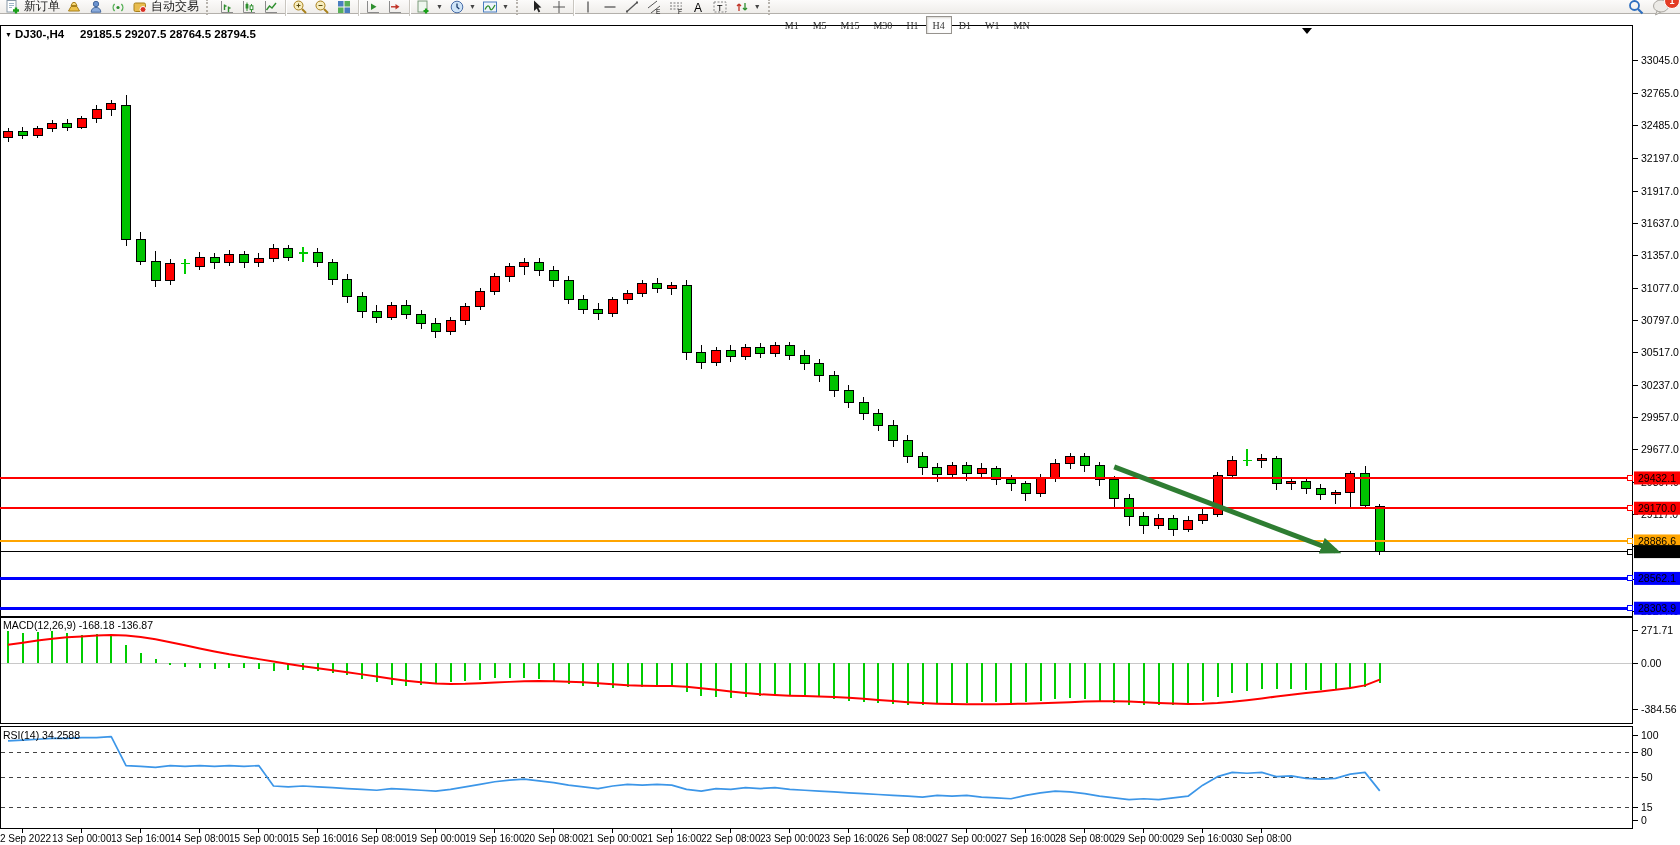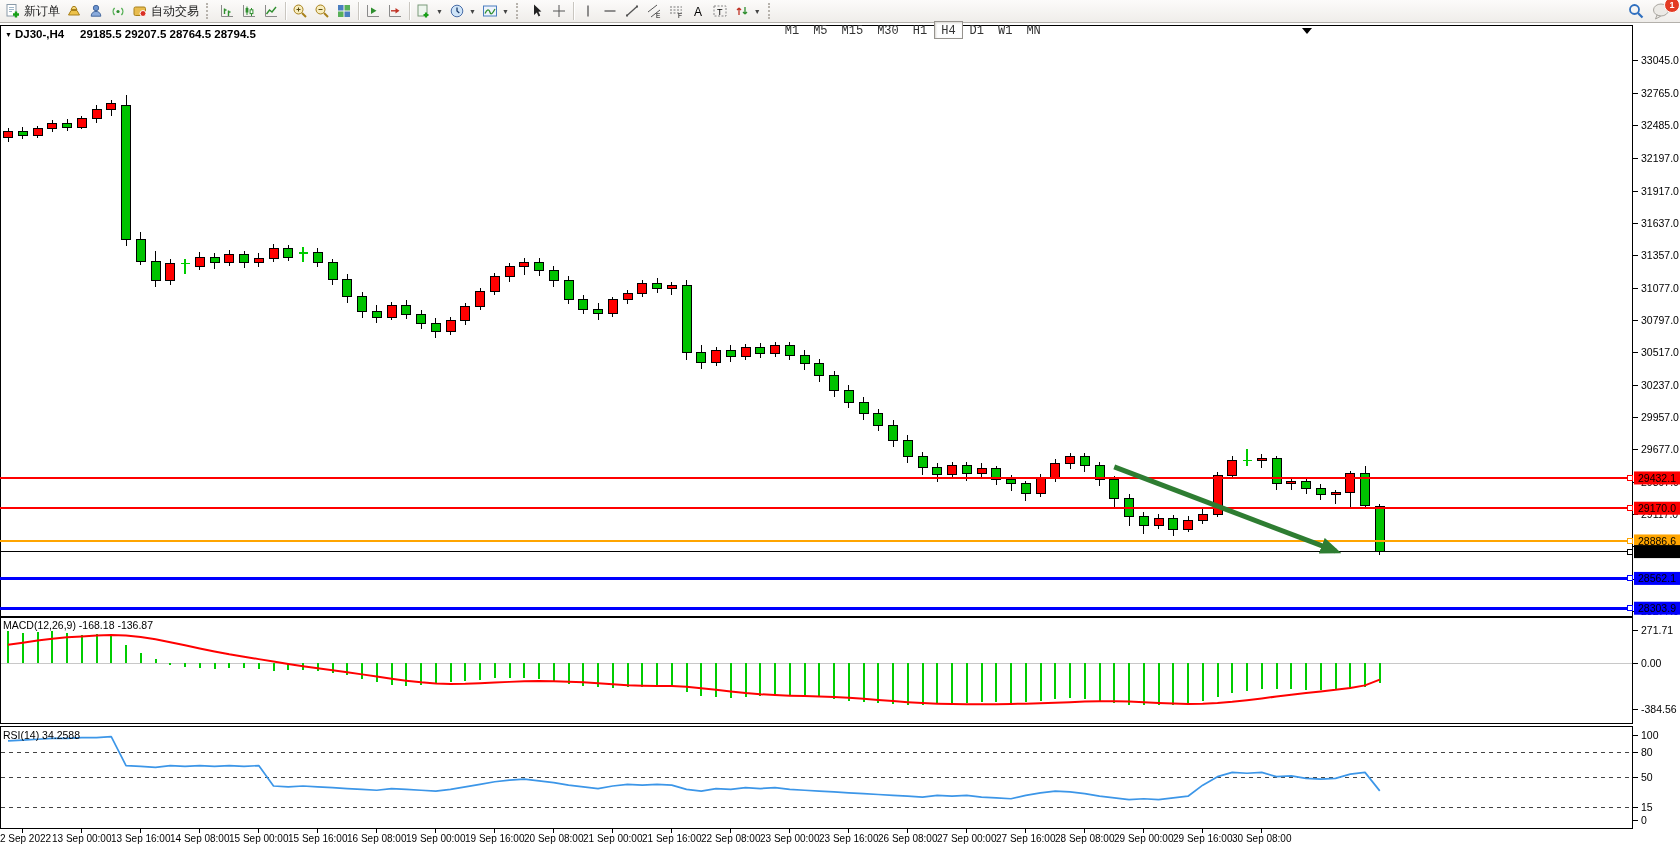--- a/index.html
+++ b/index.html
@@ -1,23 +1,23 @@
 <!DOCTYPE html>
 <html><head>
 <meta charset="utf-8">
 <style>
   html,body{margin:0;padding:0;}
   body{width:1680px;height:845px;overflow:hidden;background:#fff;font-family:"Liberation Sans",sans-serif;position:relative;}
-  .toolbar{position:absolute;top:0;left:0;width:1680px;height:23px;background:linear-gradient(#fcfbfa,#efedea);border-bottom:1px solid #b3b0ab;display:flex;align-items:center;padding:0 2px;box-sizing:border-box;z-index:5;}
+  .toolbar{position:absolute;top:0;left:0;width:1680px;height:14px;background:linear-gradient(#fcfbfa,#efedea);border-bottom:1px solid #b3b0ab;display:flex;align-items:center;padding:0 2px;box-sizing:border-box;z-index:5;}
   .tbb{height:20px;min-width:20px;display:flex;align-items:center;justify-content:center;gap:3px;border:none;background:transparent;font-size:12px;color:#1a1a1a;padding:0 3px;font-family:"Liberation Sans",sans-serif;}
   .tbb svg{display:block;}
   .grip{width:5px;height:16px;border-left:2px dotted #b7b3ad;margin:0 3px 0 4px;}
   .sep{width:1px;height:18px;background:#c9c6c0;box-shadow:1px 0 0 #ffffff;margin:0 3px;}
   .caret{font-size:7px;color:#444;margin-left:1px;}
-  .tf{font-size:12px;color:#333;padding:2px 6px;height:18px;line-height:14px;border:1px solid transparent;background:transparent;font-family:Liberation Mono, monospace;margin-top:37px;}
+  .tf{font-size:10px;color:#333;padding:2px 6px;height:18px;line-height:14px;border:1px solid transparent;background:transparent;font-family:Liberation Serif, serif;margin-top:37px;}
   .tf.active{background:#fdfdfd;border:1px solid #96938e;box-shadow:inset 1px 1px 2px #d8d5d0;}
   .right-icons{margin-left:auto;display:flex;align-items:center;margin-right:4px;}
   .chat-wrap{position:relative;}
   .badge{position:absolute;top:-4px;right:-6px;width:14px;height:14px;border-radius:8px;background:#e33b24;color:#fff;font-size:9px;line-height:14px;text-align:center;font-weight:bold;border:1px solid #fff;}
   #chart{position:absolute;top:0;left:0;z-index:1;}
   text{font-family:"Liberation Sans",sans-serif;fill:#000;}
 </style>
 </head>
 <body>
 

